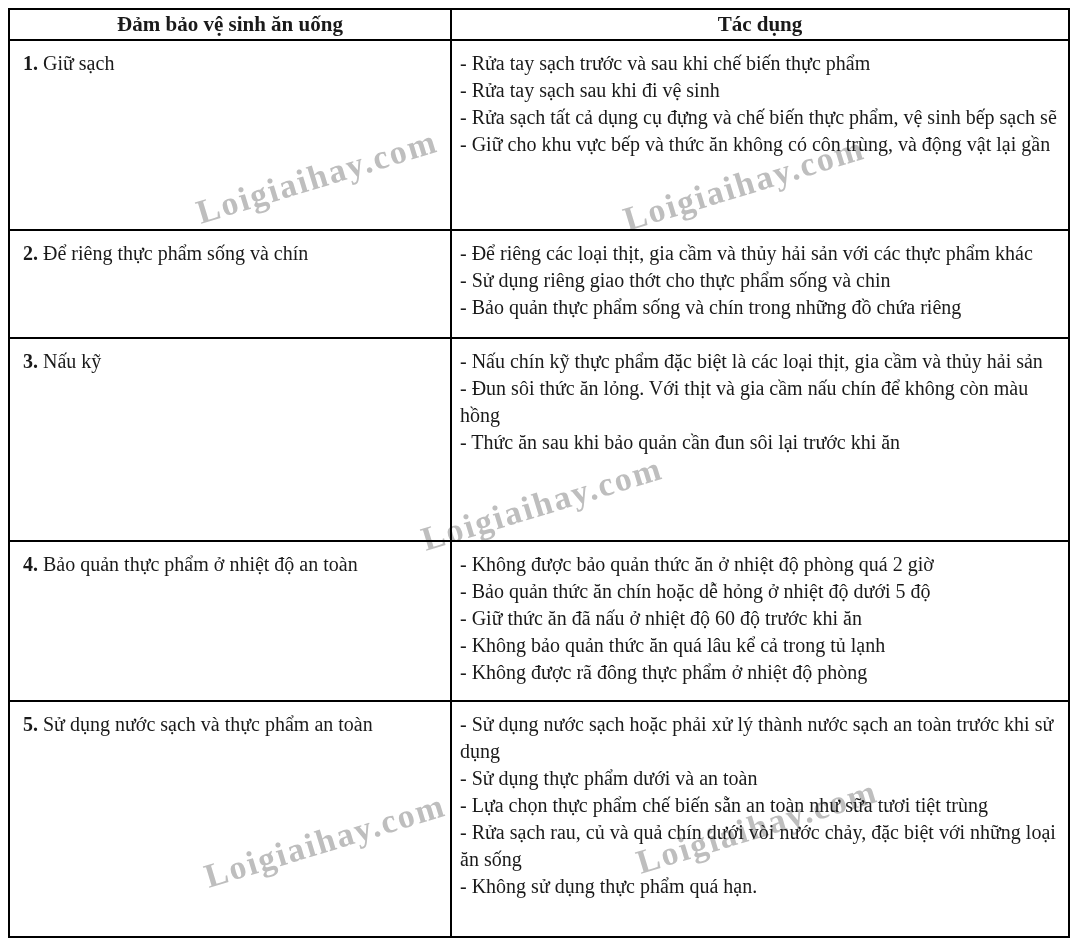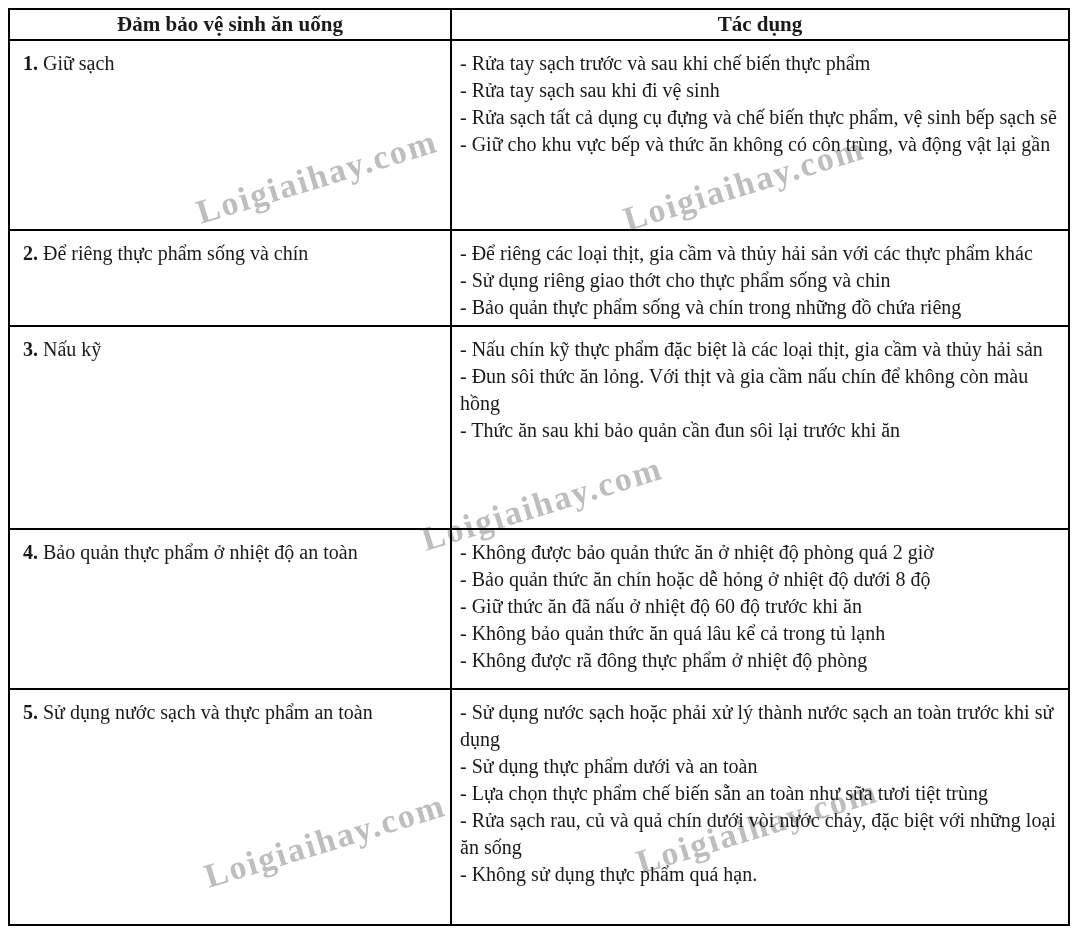--- a/index.html
+++ b/index.html
@@ -40,21 +40,21 @@
   }
   td {
     font-size: 20px;
     line-height: 27px;
     padding: 9px 8px 4px 13px;
     border-radius: 28px;
   }
   td.effects { padding: 9px 6px 4px 8px; }
   td.measure .num { margin-right: 5px; }
   tbody tr:nth-child(1) { height: 190px; }
-  tbody tr:nth-child(2) { height: 96px; }
+  tbody tr:nth-child(2) { height: 108px; }
   tbody tr:nth-child(3) { height: 203px; }
   tbody tr:nth-child(4) { height: 160px; }
   tbody tr:nth-child(5) { height: 236px; }
   .wm {
     position: absolute;
     z-index: 0;
     font-family: "Liberation Serif", serif;
     font-weight: bold;
     font-size: 34px;
     letter-spacing: 2px;
@@ -113,21 +113,21 @@
           <td class="effects">
             <div>- Nấu chín kỹ thực phẩm đặc biệt là các loại thịt, gia cầm và thủy hải sản</div>
             <div>- Đun sôi thức ăn lỏng. Với thịt và gia cầm nấu chín để không còn màu hồng</div>
             <div>- Thức ăn sau khi bảo quản cần đun sôi lại trước khi ăn</div>
           </td>
         </tr>
         <tr>
           <td class="measure"><b class="num">4.</b><span>Bảo quản thực phẩm ở nhiệt độ an toàn</span></td>
           <td class="effects">
             <div>- Không được bảo quản thức ăn ở nhiệt độ phòng quá 2 giờ</div>
-            <div>- Bảo quản thức ăn chín hoặc dễ hỏng ở nhiệt độ dưới 8 độ</div>
+            <div>- Bảo quản thức ăn chín hoặc dễ hỏng ở nhiệt độ dưới 5 độ</div>
             <div>- Giữ thức ăn đã nấu ở nhiệt độ 60 độ trước khi ăn</div>
             <div>- Không bảo quản thức ăn quá lâu kể cả trong tủ lạnh</div>
             <div>- Không được rã đông thực phẩm ở nhiệt độ phòng</div>
           </td>
         </tr>
         <tr>
           <td class="measure"><b class="num">5.</b><span>Sử dụng nước sạch và thực phẩm an toàn</span></td>
           <td class="effects">
             <div>- Sử dụng nước sạch hoặc phải xử lý thành nước sạch an toàn trước khi sử dụng</div>
             <div>- Sử dụng thực phẩm dưới và an toàn</div>

